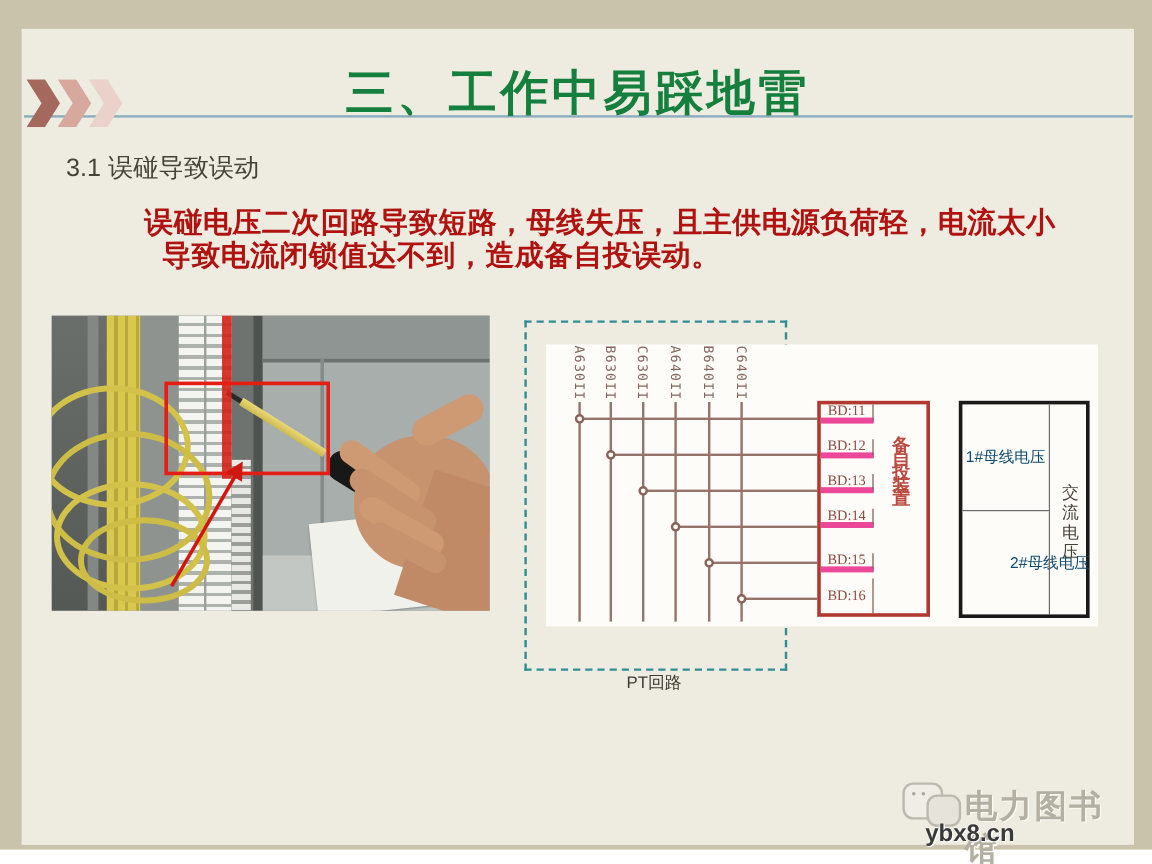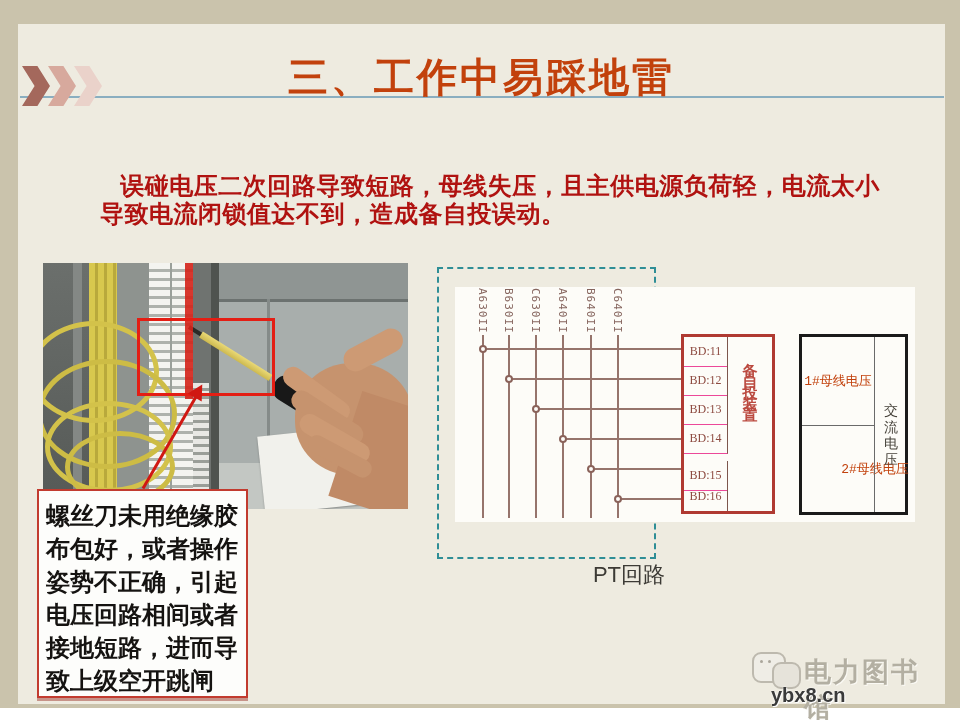--- a/index.html
+++ b/index.html
@@ -6,21 +6,21 @@
     font-family:"Liberation Sans", sans-serif;}
   .frame{position:absolute;left:0;top:0;width:960px;height:708px;background:#cac3ac;}
   .slide{position:absolute;left:18px;top:24px;width:927px;height:680px;background:#eeebe0;}
   .abs{position:absolute;}
 
   
   .title-line{position:absolute;left:2px;top:72px;width:924px;height:2px;background:#8aaec0;}
   .chev{position:absolute;top:42px;width:28px;height:40px;
     clip-path:polygon(0 0,55% 0,100% 50%,55% 100%,0 100%,45% 50%);}
   .page-title{position:absolute;left:0;top:26px;width:927px;text-align:center;
-    font-size:40px;font-weight:700;color:#c2410c;letter-spacing:3px;}
+    font-size:40px;font-weight:700;color:#15803d;letter-spacing:3px;}
   .section-heading{position:absolute;left:37px;top:102px;font-size:21px;color:#454239;}
   .warn{position:absolute;left:82px;width:800px;font-size:24px;font-weight:700;
     color:#b01210;line-height:27px;letter-spacing:0.5px;}
 
   
   .photo{position:absolute;left:25px;top:239px;width:365px;height:246px;overflow:hidden;background:#9aa3a0;}
   .loop{position:absolute;border:5px solid #d3c24a;border-radius:50%;background:transparent;}
 
   
   .note-box{position:absolute;left:19px;top:465px;width:211px;height:209px;background:#fdfdfb;
@@ -32,30 +32,30 @@
     border:2px dashed #2f8e96;box-sizing:border-box;}
   .canvas{position:absolute;left:437px;top:263px;width:460px;height:235px;background:#fdfcf8;}
   .vline{position:absolute;width:2px;background:#96746c;top:48px;bottom:4px;}
   .hwire{position:absolute;height:2px;background:#96746c;}
   .node{position:absolute;width:8px;height:8px;border:2px solid #8a625a;border-radius:50%;
     background:#fdfcf8;box-sizing:border-box;}
   .bus-label{position:absolute;top:1px;font-family:"DejaVu Sans Mono",monospace;font-size:11px;
     color:#86655e;transform:rotate(90deg);transform-origin:left top;letter-spacing:1px;}
   .bd-box{position:absolute;left:226px;top:47px;width:94px;height:180px;border:3px solid #b03a32;
     box-sizing:border-box;background:#fdfcf8;}
-  .bd-cell{position:absolute;left:0;width:44px;height:30px;border-right:1px solid #7d564d;
-    border-bottom:1px solid #ec4899;box-sizing:border-box;font-family:"Liberation Serif",serif;
+  .bd-cell{position:absolute;left:0;width:44px;height:16px;border-right:1px solid #7d564d;
+    border-bottom:5px solid #ec4899;box-sizing:border-box;font-family:"Liberation Serif",serif;
     font-size:12px;color:#8d4a40;display:flex;align-items:center;justify-content:center;}
   .device-label{position:absolute;left:56px;top:14px;writing-mode:vertical-rl;
     letter-spacing:11px;font-size:15px;font-weight:600;color:#bb4a40;
     font-family:"Liberation Serif",serif;}
   .volt-box{position:absolute;left:344px;top:47px;width:109px;height:181px;border:3px solid #1a1a1a;
     box-sizing:border-box;background:#fdfcf8;}
   .volt-row{position:absolute;left:0;width:72px;height:88px;display:flex;align-items:center;
-    justify-content:center;font-family:Liberation Mono, monospace;font-size:13px;color:#c2410c;}
+    justify-content:center;font-family:Liberation Sans, sans-serif;font-size:13px;color:#0c4a6e;}
   .volt-side{position:absolute;left:72px;top:0;width:31px;height:175px;border-left:1px solid #6a6a6a;
     display:flex;align-items:center;justify-content:center;writing-mode:vertical-rl;
     letter-spacing:17px;font-size:14px;color:#46423a;font-family:"Liberation Serif",serif;}
   .caption{position:absolute;left:407px;top:536px;width:240px;text-align:center;color:#3c3a35;}
 
   
   .wm-name{position:absolute;left:786px;top:630px;font-size:27px;font-weight:700;color:#b3afa2;
     text-shadow:1px 1px 0 #fbfaf5;letter-spacing:2px;}
   .wm-url{position:absolute;left:753px;top:660px;font-size:20px;font-weight:700;color:#3a3a3a;
     text-shadow:0 0 2px #ffffff,1px 1px 0 #ffffff;}
@@ -67,23 +67,24 @@
 <div class="frame"></div>
 
 <div class="slide">
 
   <div class="title-line"></div>
   <span class="chev" style="left:4px;background:#a4685c;"></span>
   <span class="chev" style="left:30px;background:#d7a99d;"></span>
   <span class="chev" style="left:56px;background:#ead2ca;"></span>
 
   <div class="page-title">三、工作中易踩地雷</div>
+  <div class="section-heading">3.1  误碰导致误动</div>
 
   <div class="warn" style="top:148px;text-align:center;">误碰电压二次回路导致短路，母线失压，且主供电源负荷轻，电流太小</div>
-  <div class="warn" style="top:176px;">导致电流闭锁值达不到，造成备自投误动。</div>
+  <div class="warn" style="top:176px;margin-left:35px;">导致电流闭锁值达不到，造成备自投误动。</div>
 
   <div class="photo">
     <div class="abs" style="left:0;top:0;width:46px;height:246px;background:linear-gradient(180deg,#6b6f6c,#555956);"></div>
     <div class="abs" style="left:30px;top:0;width:9px;height:246px;background:#848885;"></div>
     <div class="abs" style="left:46px;top:0;width:28px;height:246px;background:repeating-linear-gradient(90deg,#d8c84e 0 6px,#b9a93c 6px 9px);"></div>
     <div class="abs" style="left:74px;top:0;width:32px;height:246px;background:#8e938f;"></div>
     <div class="abs" style="left:106px;top:0;width:44px;height:246px;background:repeating-linear-gradient(180deg,#f4f4f0 0 6px,#aeb2ac 6px 9px);"></div>
     <div class="abs" style="left:127px;top:0;width:2px;height:246px;background:#9aa09a;"></div>
     <div class="abs" style="left:150px;top:0;width:18px;height:246px;background:#6f7370;"></div>
     <div class="abs" style="left:150px;top:120px;width:16px;height:126px;background:repeating-linear-gradient(180deg,#e8e8e4 0 5px,#9a9e98 5px 8px);"></div>
@@ -112,21 +113,20 @@
     <div class="abs" style="left:258px;top:146px;width:78px;height:20px;background:#cd9a74;border-radius:10px;transform:rotate(30deg);transform-origin:0 50%;"></div>
     <div class="abs" style="left:266px;top:168px;width:70px;height:18px;background:#c6936e;border-radius:9px;transform:rotate(28deg);transform-origin:0 50%;"></div>
     <div class="abs" style="left:302px;top:90px;width:64px;height:24px;background:#cd9a74;border-radius:12px;transform:rotate(-28deg);transform-origin:0 50%;"></div>
 
     <div class="abs" style="left:142px;top:0;width:8px;height:136px;background:rgba(212,34,24,.9);"></div>
     <div class="abs" style="left:94px;top:55px;width:138px;height:78px;border:3px solid #e41e14;box-sizing:border-box;"></div>
     <div class="abs" style="left:100px;top:224px;width:110px;height:3px;background:#d01812;transform:rotate(-60deg);transform-origin:0 50%;"></div>
     <div class="abs" style="left:148px;top:120px;width:0;height:0;border-left:15px solid #d01812;border-top:8px solid transparent;border-bottom:8px solid transparent;transform:rotate(-60deg);"></div>
   </div>
 
-  <div class="note-box">螺丝刀未用绝缘胶布包好，或者操作姿势不正确，引起电压回路相间或者接地短路，进而导致上级空开跳闸</div>
 
   <div class="dashed-rect"></div>
   <div class="canvas">
 
     <span class="bus-label" style="left:34px;">A630II</span>
     <span class="bus-label" style="left:60px;">B630II</span>
     <span class="bus-label" style="left:87px;">C630II</span>
     <span class="bus-label" style="left:114px;">A640II</span>
     <span class="bus-label" style="left:142px;">B640II</span>
     <span class="bus-label" style="left:169px;">C640II</span>
@@ -163,21 +163,21 @@
     </div>
 
     <div class="volt-box">
       <div class="volt-row" style="top:0;border-bottom:1px solid #6a6a6a;">1#母线电压</div>
       <div class="volt-row" style="top:89px;height:86px;margin-left:37px;">2#母线电压</div>
       <div class="volt-side">交流电压</div>
     </div>
   </div>
 
   <div class="caption">
-    <div style="font-size:22px;text-align:right;">PT回路</div>
+    <div style="font-size:14px;">PT回路</div>
   </div>
 
   <div>
     <div class="abs" style="left:734px;top:624px;width:52px;height:48px;">
       <div class="bubble" style="left:0;top:4px;width:30px;height:27px;"></div>
       <div class="bubble" style="left:20px;top:14px;width:25px;height:23px;background:#e6e3da;"></div>
       <div class="abs" style="left:8px;top:12px;width:3px;height:3px;background:#aaa69b;border-radius:50%;"></div>
       <div class="abs" style="left:16px;top:12px;width:3px;height:3px;background:#aaa69b;border-radius:50%;"></div>
     </div>
     <div class="wm-name">电力图书馆</div>

